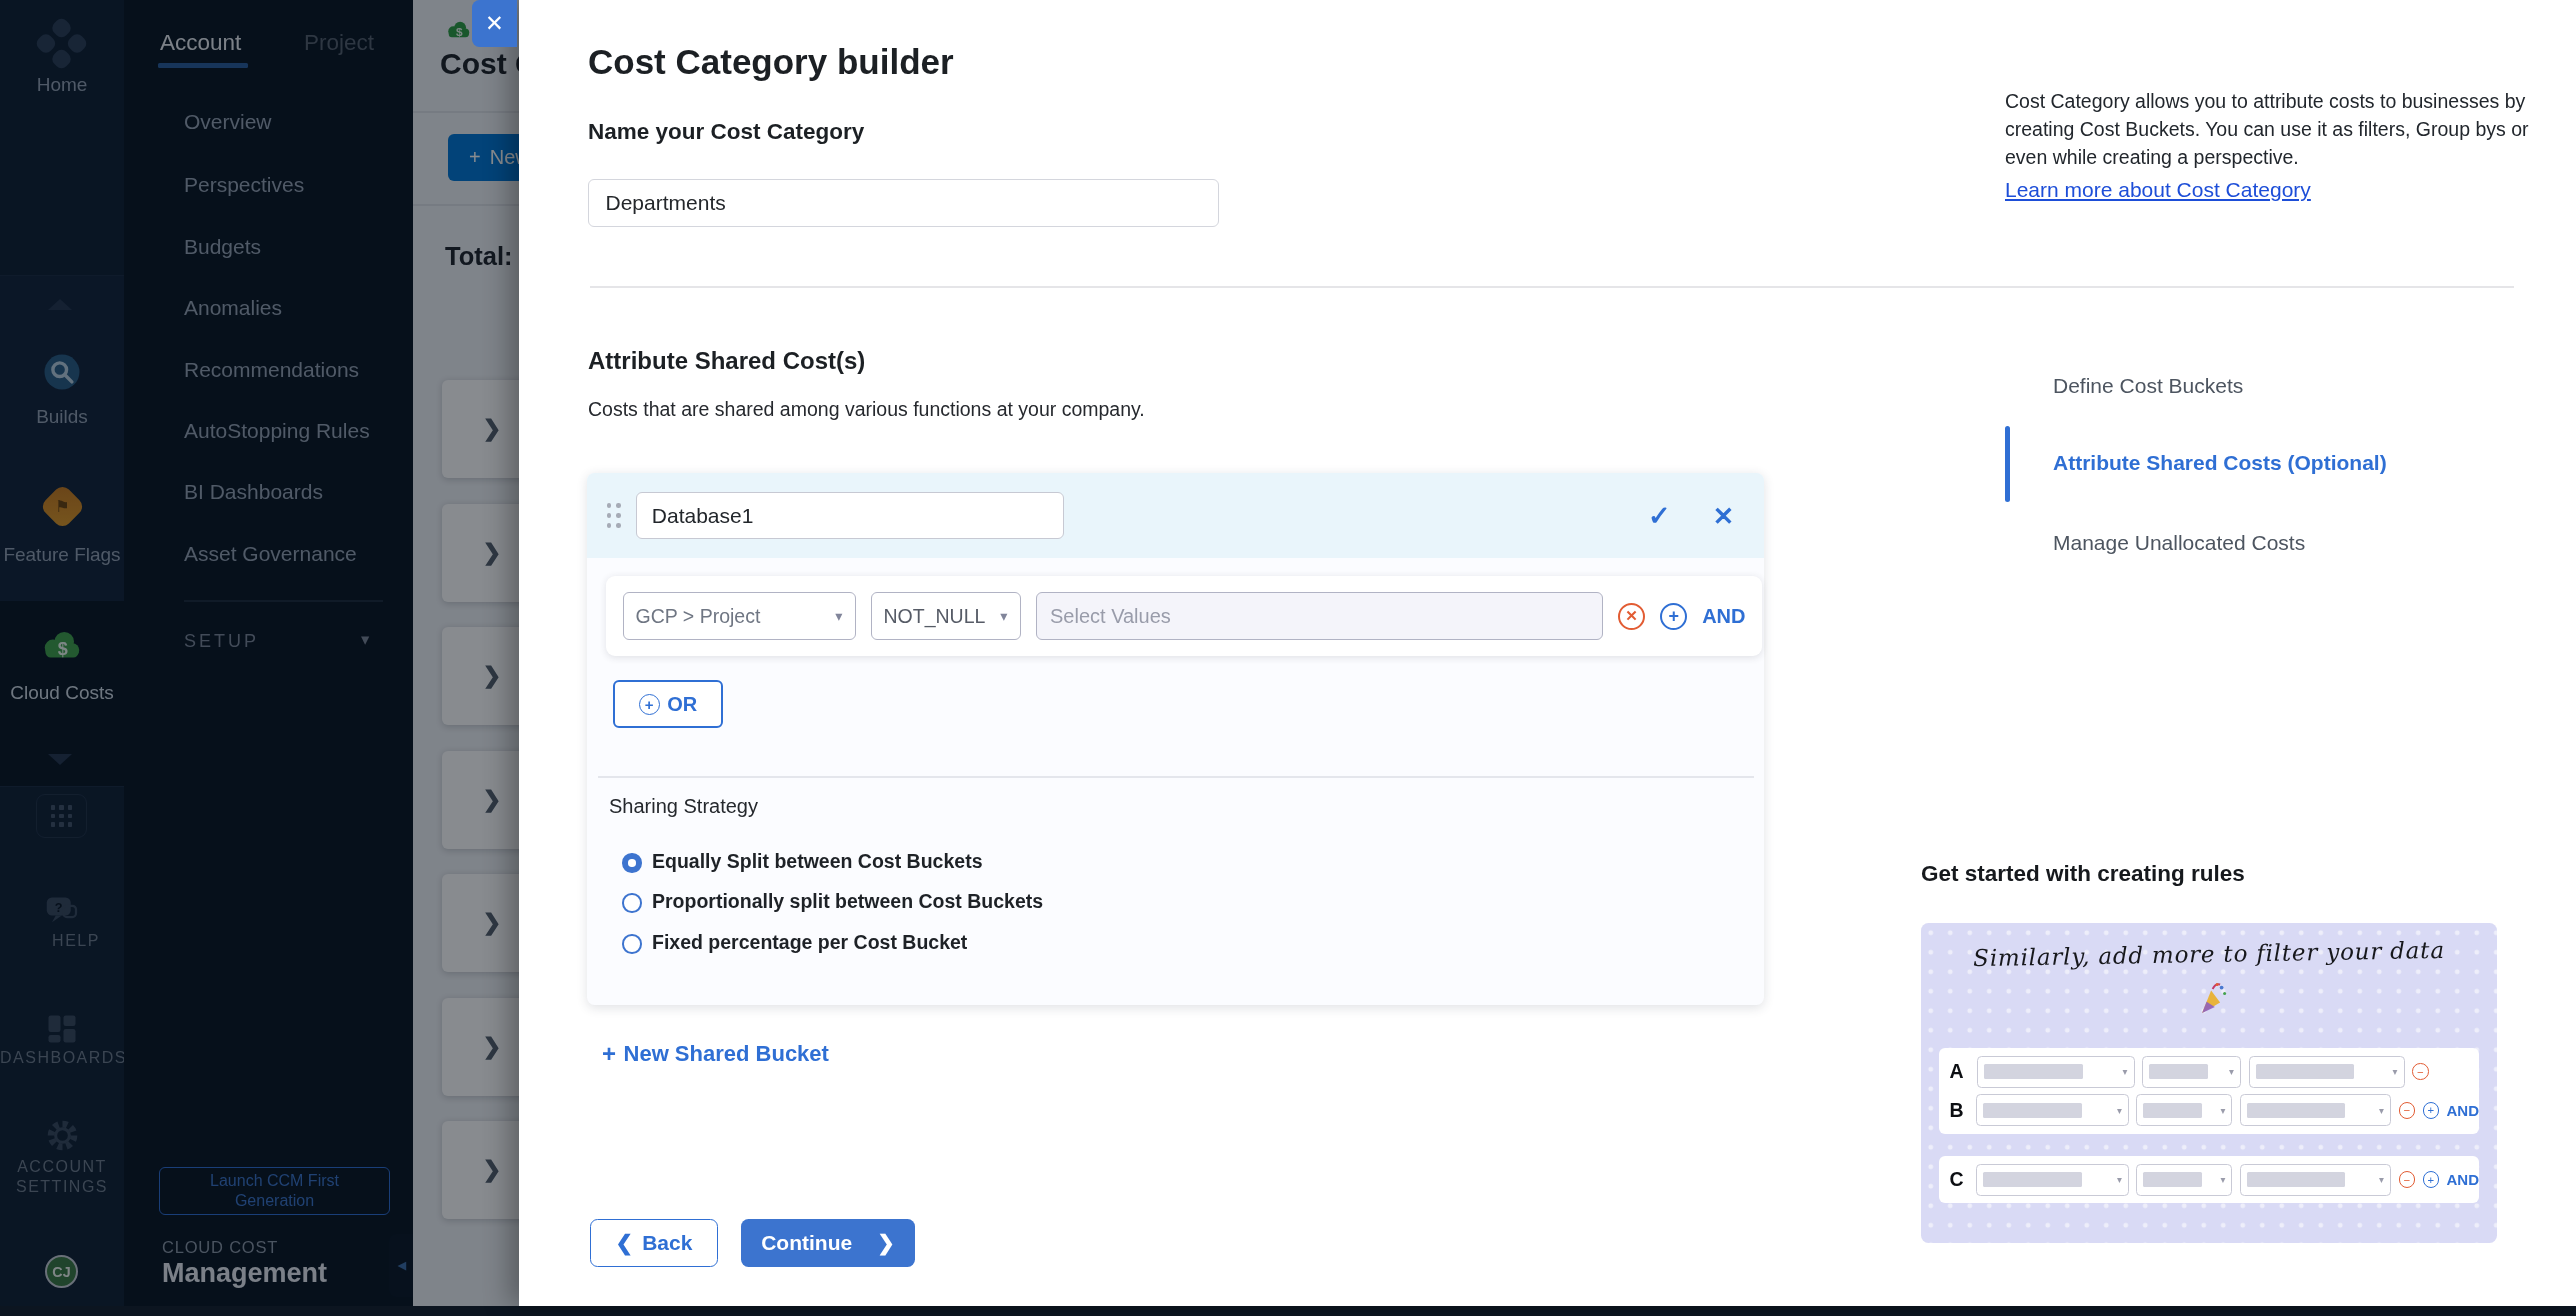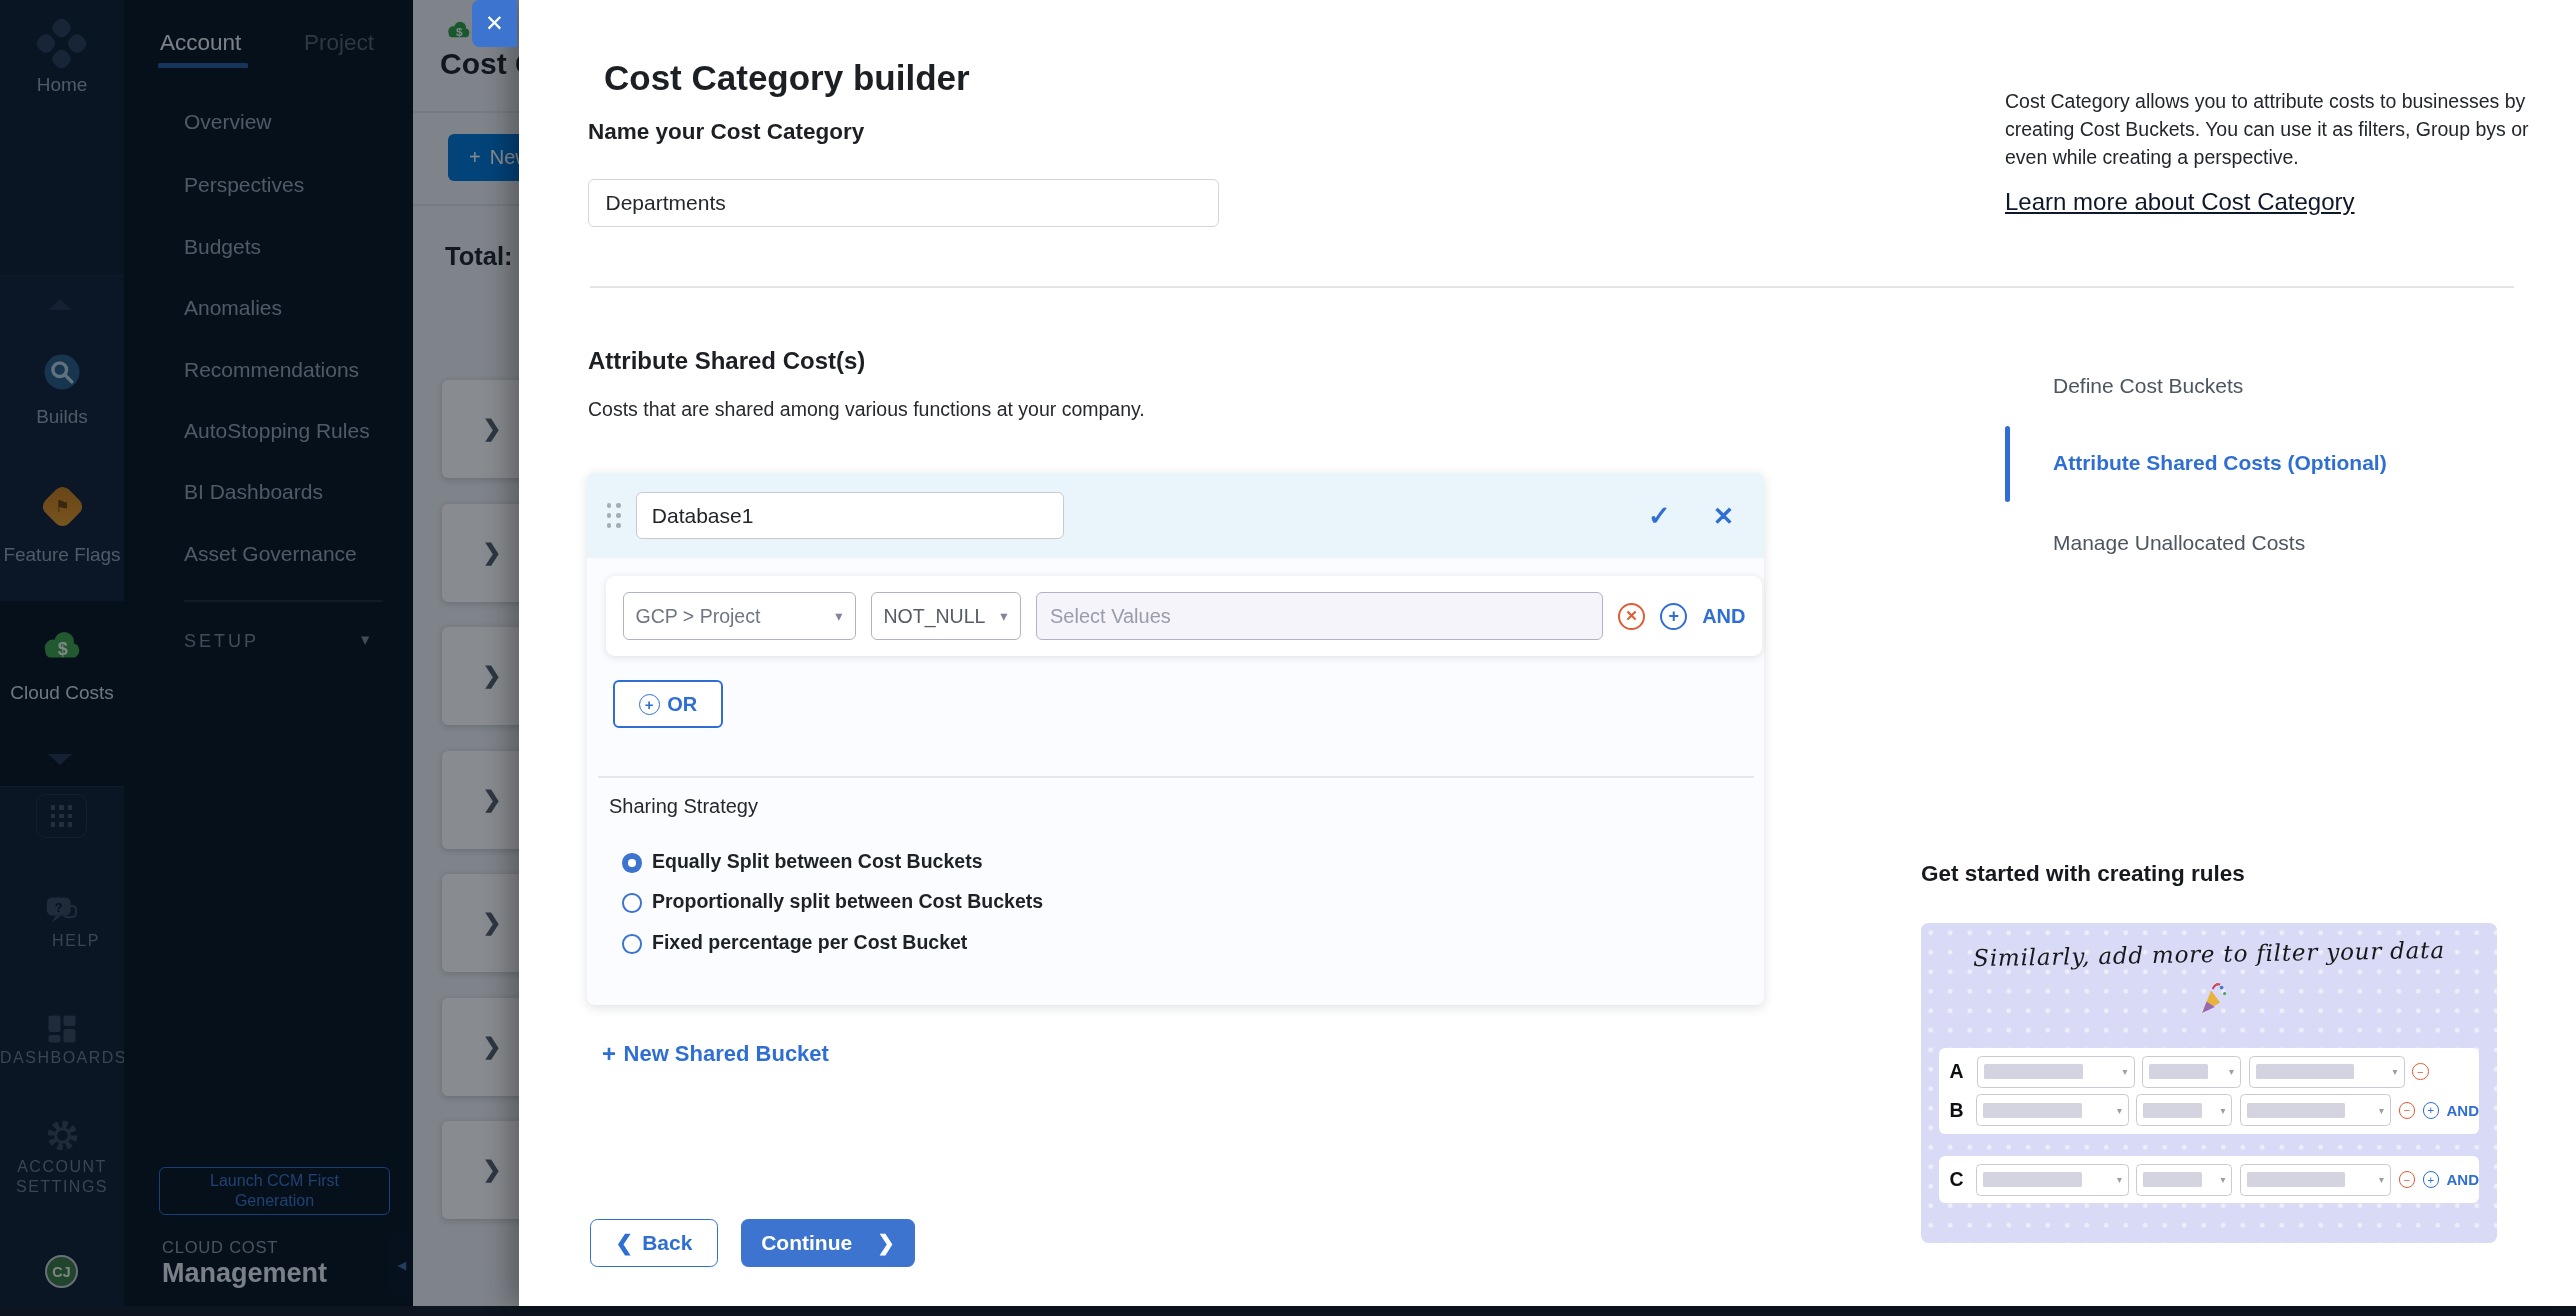--- a/index.html
+++ b/index.html
@@ -94,21 +94,21 @@
   .radio-dot{width:19.5px;height:19.5px;border-radius:50%;border:2.3px solid #3d74cf;background:#fff;flex:0 0 auto;}
   .radio-dot.checked{border-width:6px;}
   .radio-lbl{font-size:19.5px;font-weight:600;color:#1e2227;white-space:nowrap;}
 
   .new-bucket-link{position:absolute;left:77px;top:1039px;display:flex;align-items:center;gap:7.5px;color:#2f6fd4;font-size:22px;font-weight:600;background:none;border:none;}
   .back-btn{position:absolute;left:71px;top:1219px;width:128px;height:48px;background:#fff;border:1.9px solid #2f6fd4;border-radius:7.5px;color:#2f6fd4;font-size:21px;font-weight:bold;display:flex;align-items:center;justify-content:center;gap:9px;}
   .continue-btn{position:absolute;left:222px;top:1219px;width:174px;height:48px;background:#3c74cf;border:none;border-radius:7.5px;color:#fff;font-size:21px;font-weight:bold;display:flex;align-items:center;justify-content:center;gap:25px;}
 
   
   .help-block{position:absolute;left:1486px;top:87px;width:526px;font-size:19.5px;line-height:28px;color:#22272d;}
-  .help-link{color:#0f172a;font-size:24px;margin-top:17px;display:inline-block;}
+  .help-link{color:#1d4ed8;font-size:21px;margin-top:5px;display:inline-block;}
   .step{position:absolute;left:1534px;font-size:21px;color:#4d5560;font-weight:500;white-space:nowrap;}
   .step.active{color:#2f6fd4;font-weight:bold;}
   .step-bar{position:absolute;left:1486px;top:426px;width:5.3px;height:76px;background:#2f6fd4;border-radius:3px;}
   .gs-head{position:absolute;left:1402px;top:861px;font-size:22.5px;font-weight:bold;color:#16191d;}
   .illus{position:absolute;left:1402px;top:923px;width:576px;height:320px;border-radius:7.5px;background:#d9daf5;background-image:radial-gradient(rgba(255,255,255,0.55) 2.3px,transparent 2.6px);background-size:19.5px 19.5px;}
   .illus-note{position:absolute;left:0;top:18px;width:100%;text-align:center;font-family:"DejaVu Serif",serif;font-style:italic;font-size:23px;color:#17181c;transform:rotate(-1deg);letter-spacing:0.8px;}
   .cone{position:absolute;left:50%;top:57px;transform:translateX(-40%);}
   .illus-group{position:absolute;left:18px;width:540px;background:#fff;border-radius:6px;padding:7.5px 0 7.5px 10.5px;display:flex;flex-direction:column;gap:6.8px;}
   .g1{top:125px;}
   .g2{top:233px;}
@@ -286,21 +286,21 @@
 
   <div class="bottomstrip"></div>
 
   <div class="overlay"></div>
 
   <button class="modal-close">
       <span>✕</span>
     </button>
 
   <section class="modal">
-    <h1 class="m-title" style="margin:16px;">Cost Category builder</h1>
+    <h1 class="m-title" style="margin:0;">Cost Category builder</h1>
     <div class="m-name-label">Name your Cost Category</div>
     <input class="m-name-input" type="text" value="Departments" style="">
     <div class="m-hr"></div>
 
     <div class="m-shared-h">Attribute Shared Cost(s)</div>
     <div class="m-shared-d">Costs that are shared among various functions at your company.</div>
 
     <div class="bucket">
       <div class="bucket-head">
         <span class="drag">

